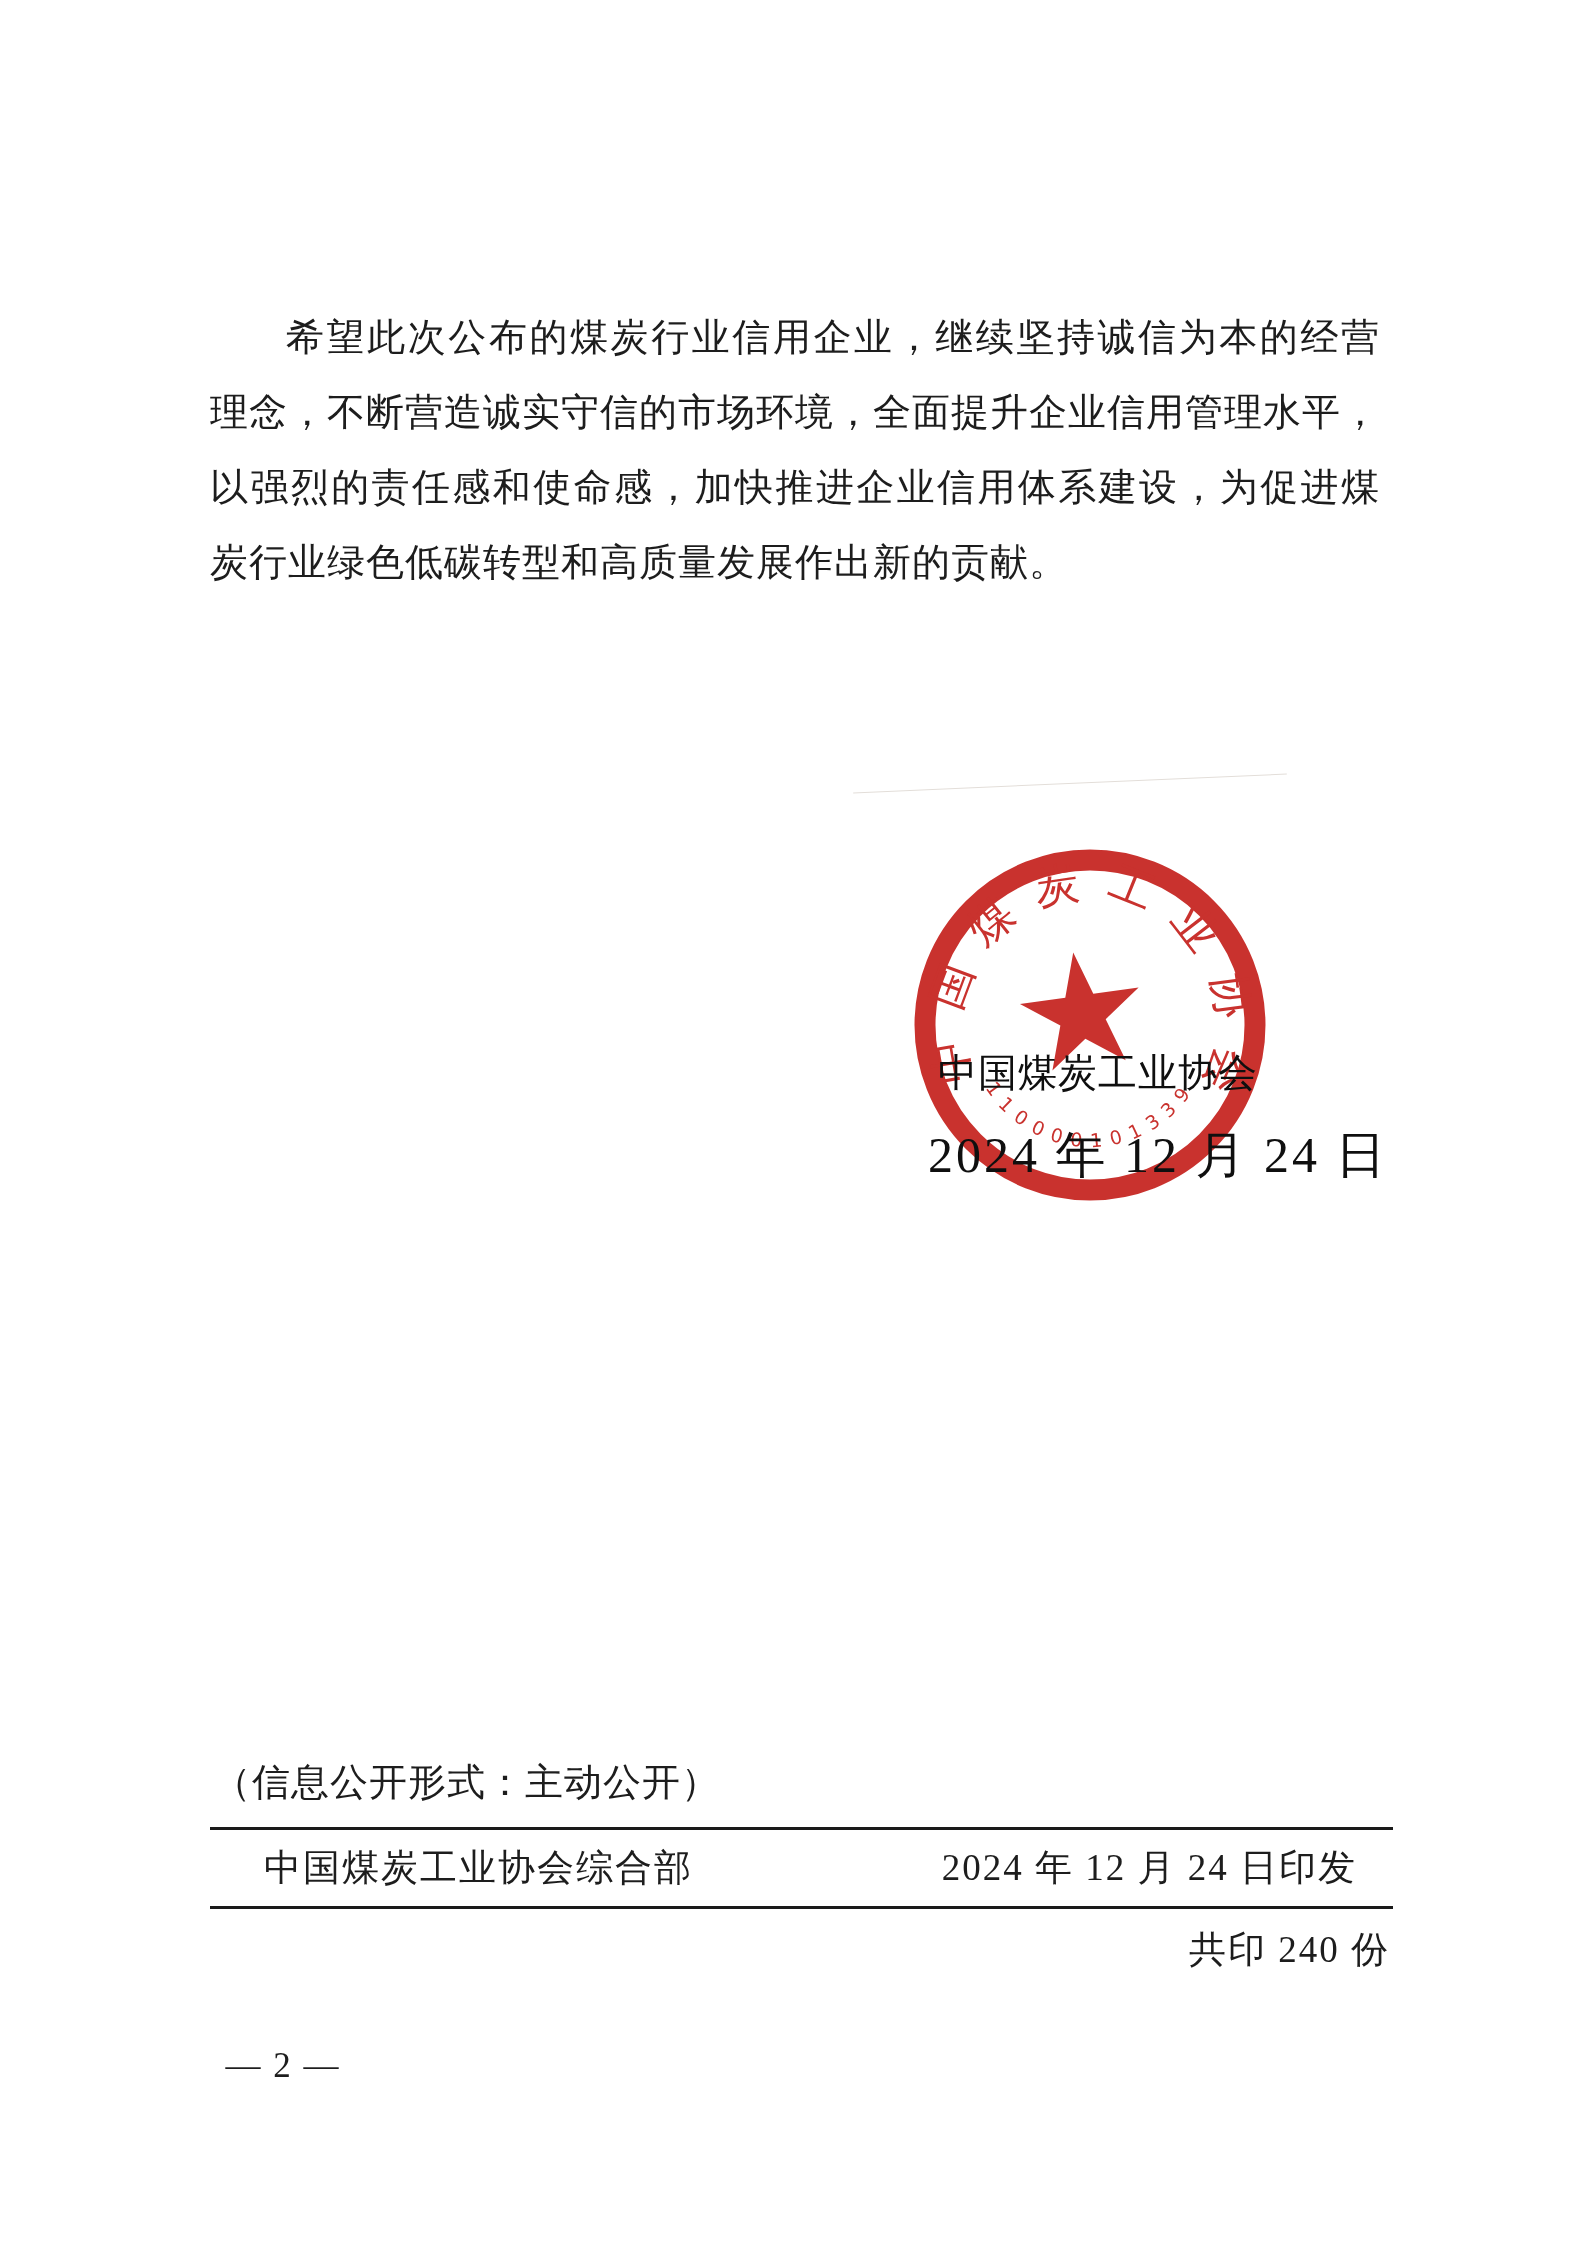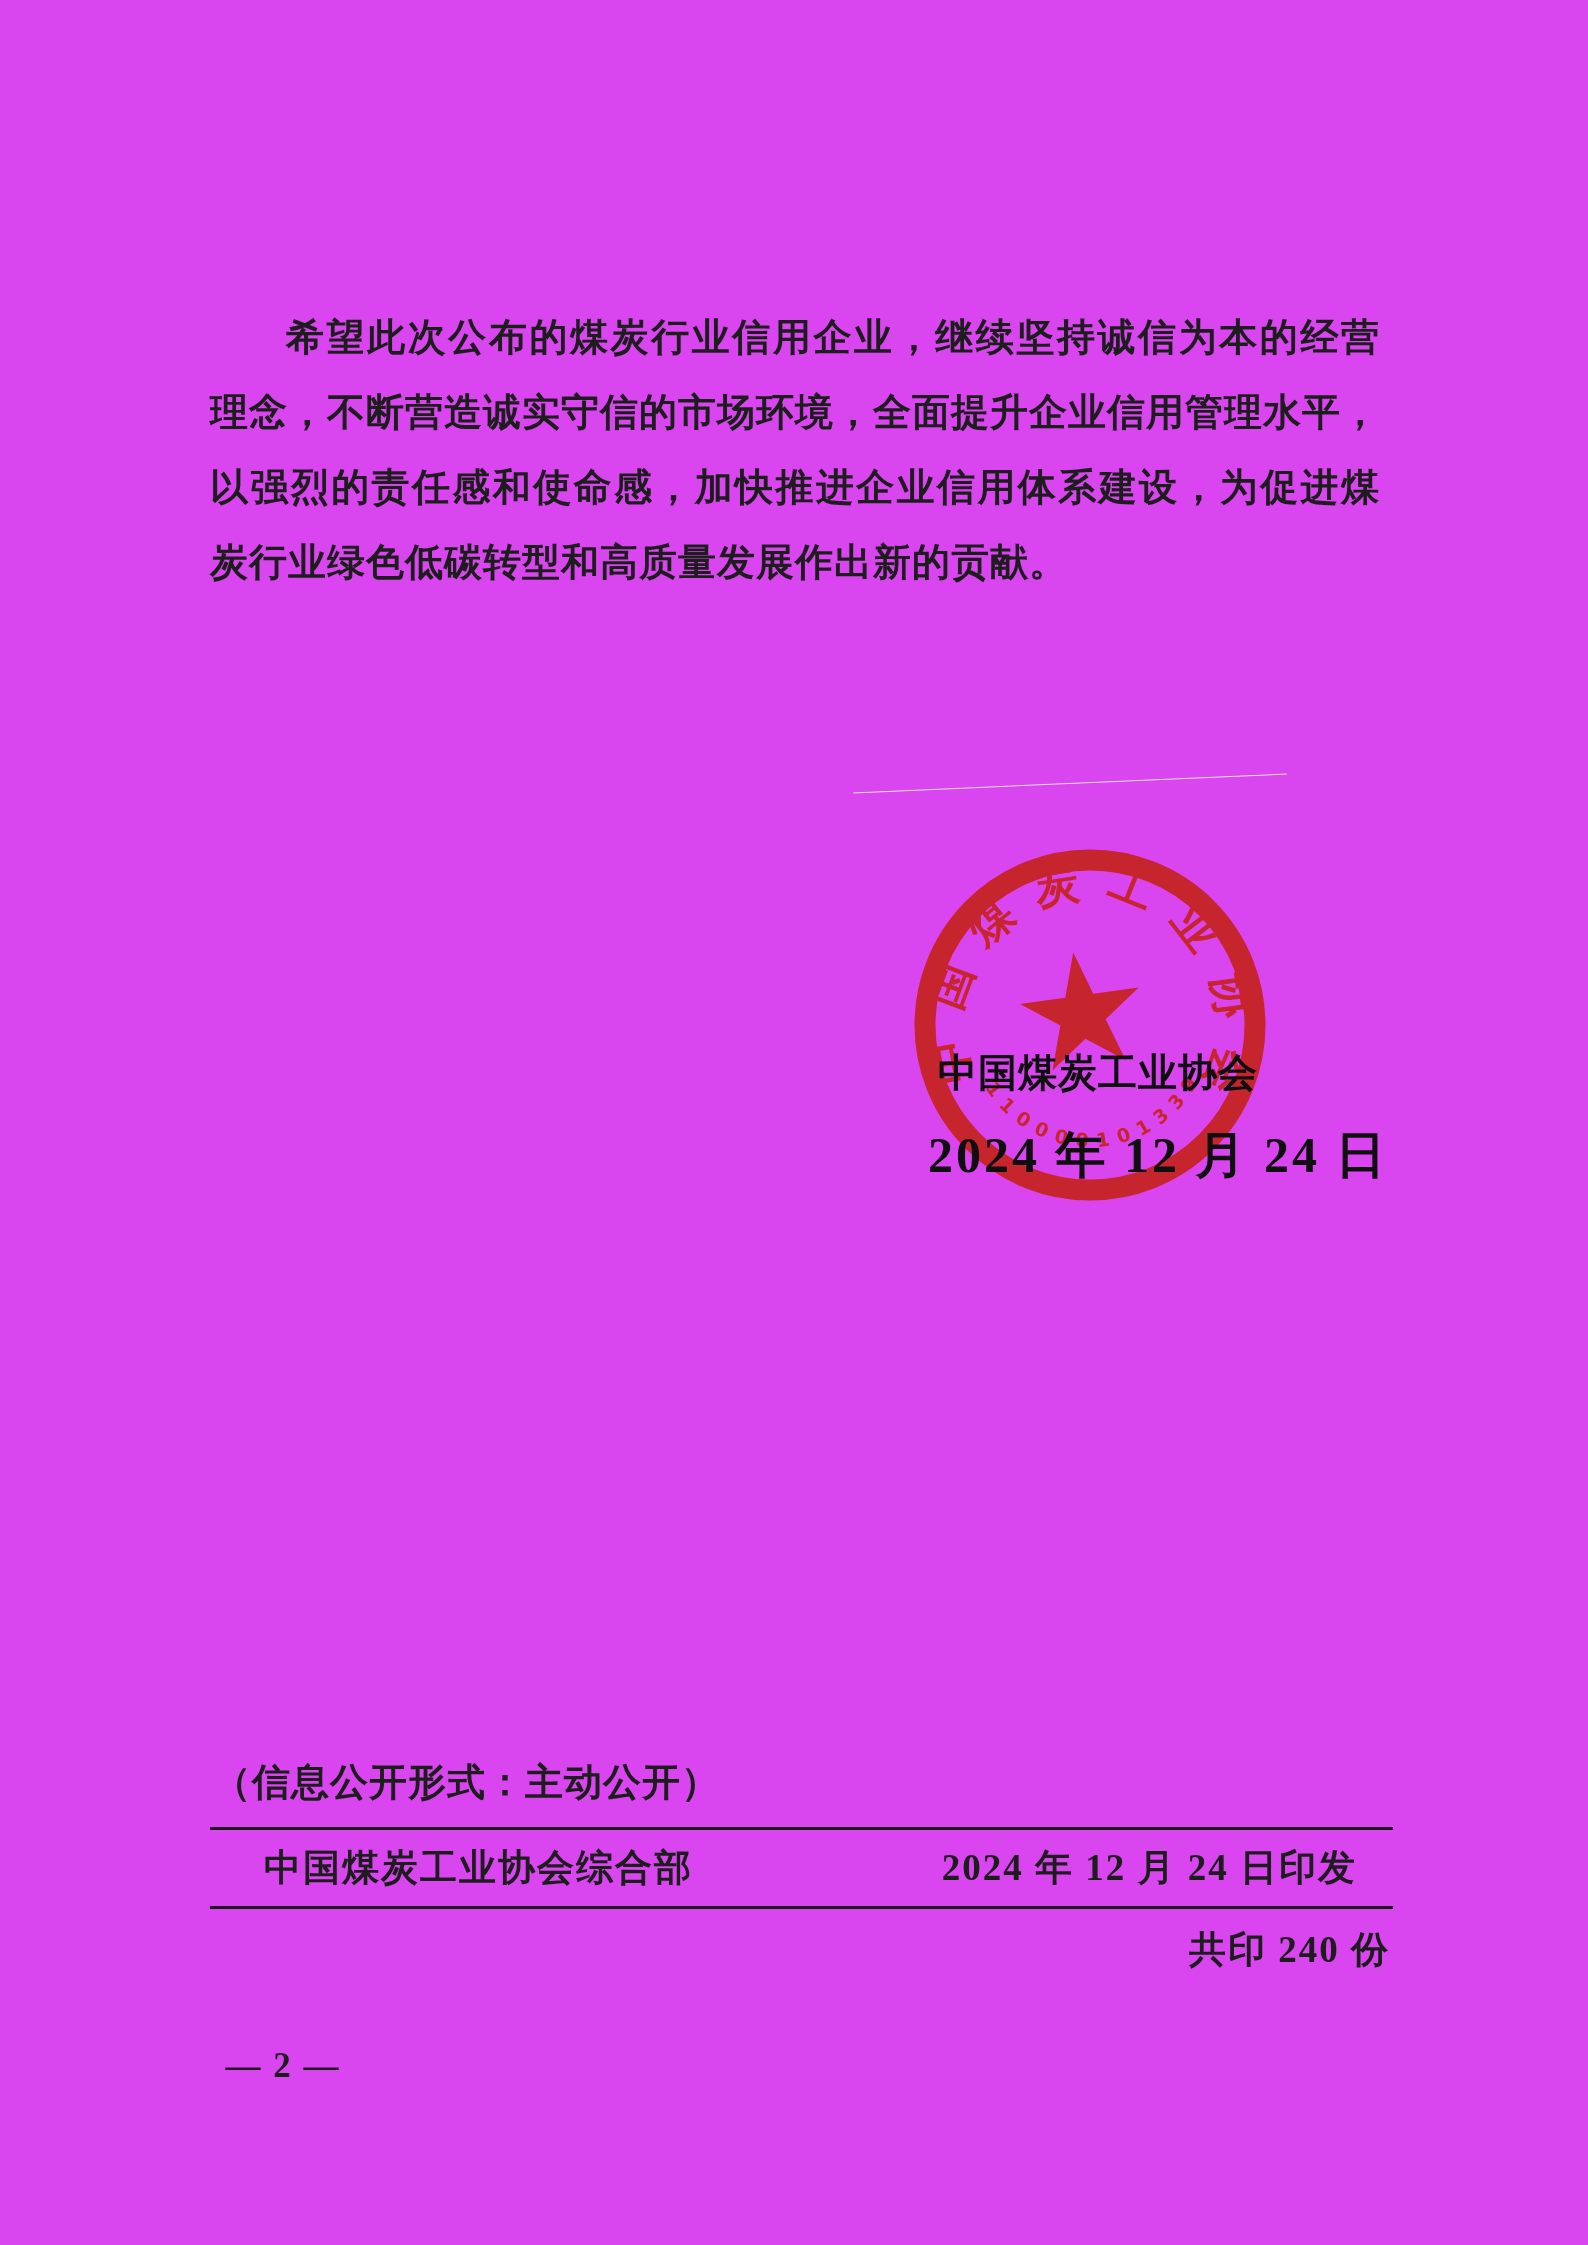--- a/index.html
+++ b/index.html
@@ -1,23 +1,22 @@
 <!DOCTYPE html>
 <html><head>
 <meta charset="utf-8">
 <style>
   html,body{margin:0;padding:0;background:#888;}
   .page{
     position:relative;
     width:1588px;height:2245px;
-    background:#d946ef;
+    background:#ffffff;
     font-family:"Liberation Serif","DejaVu Serif",serif;
     color:#1d1d1d;
     overflow:hidden;
-    font-weight:bold;
   }
   .body-line{
     position:absolute;
     left:210px;
     width:1170px;
     height:75px;
     font-size:38px;
     line-height:75px;
     letter-spacing:1px;
     text-align:justify;

